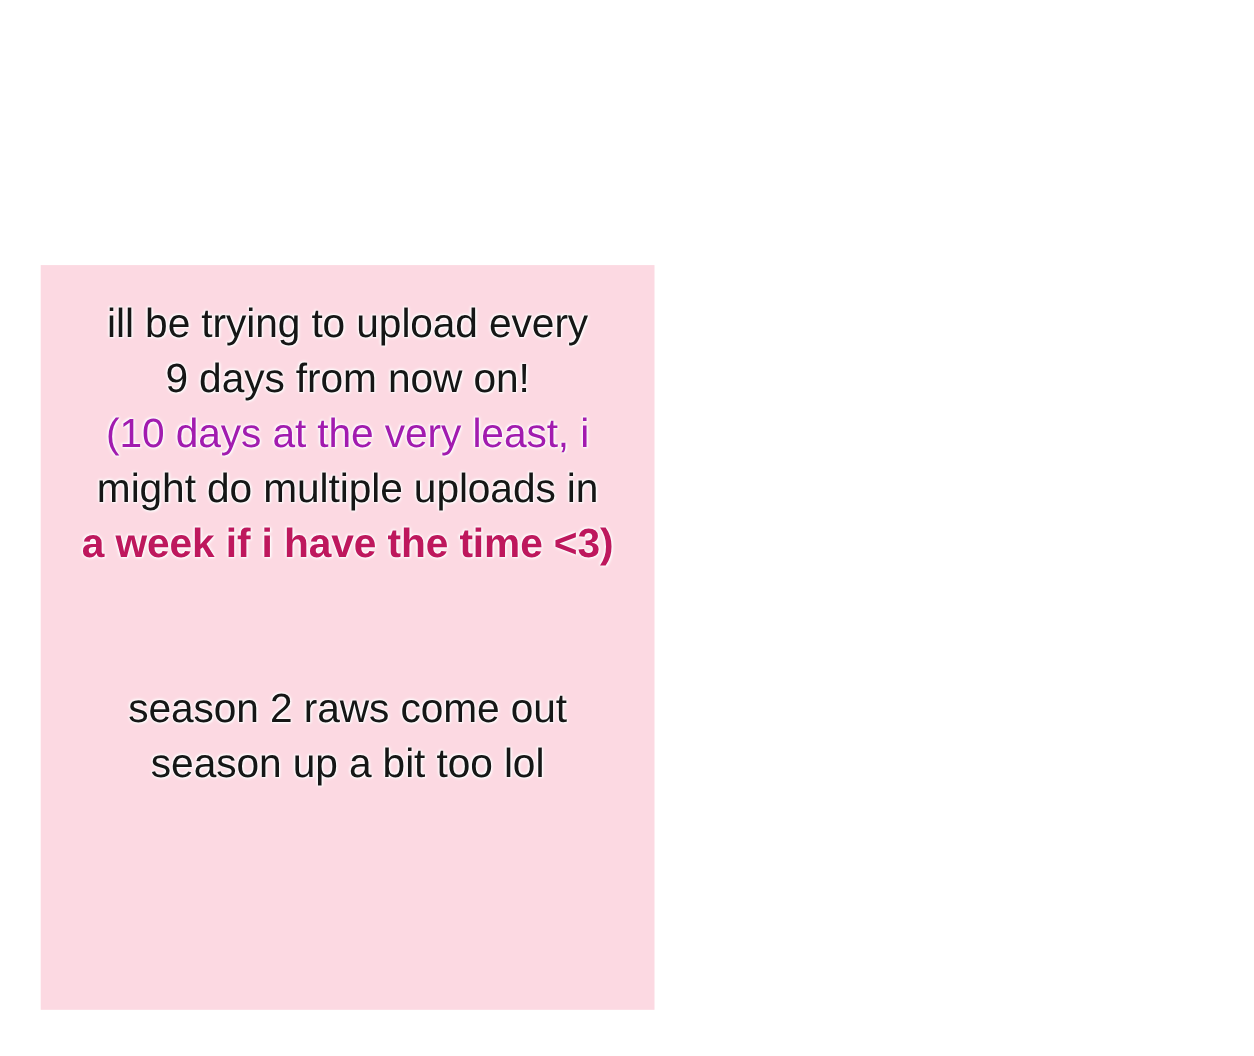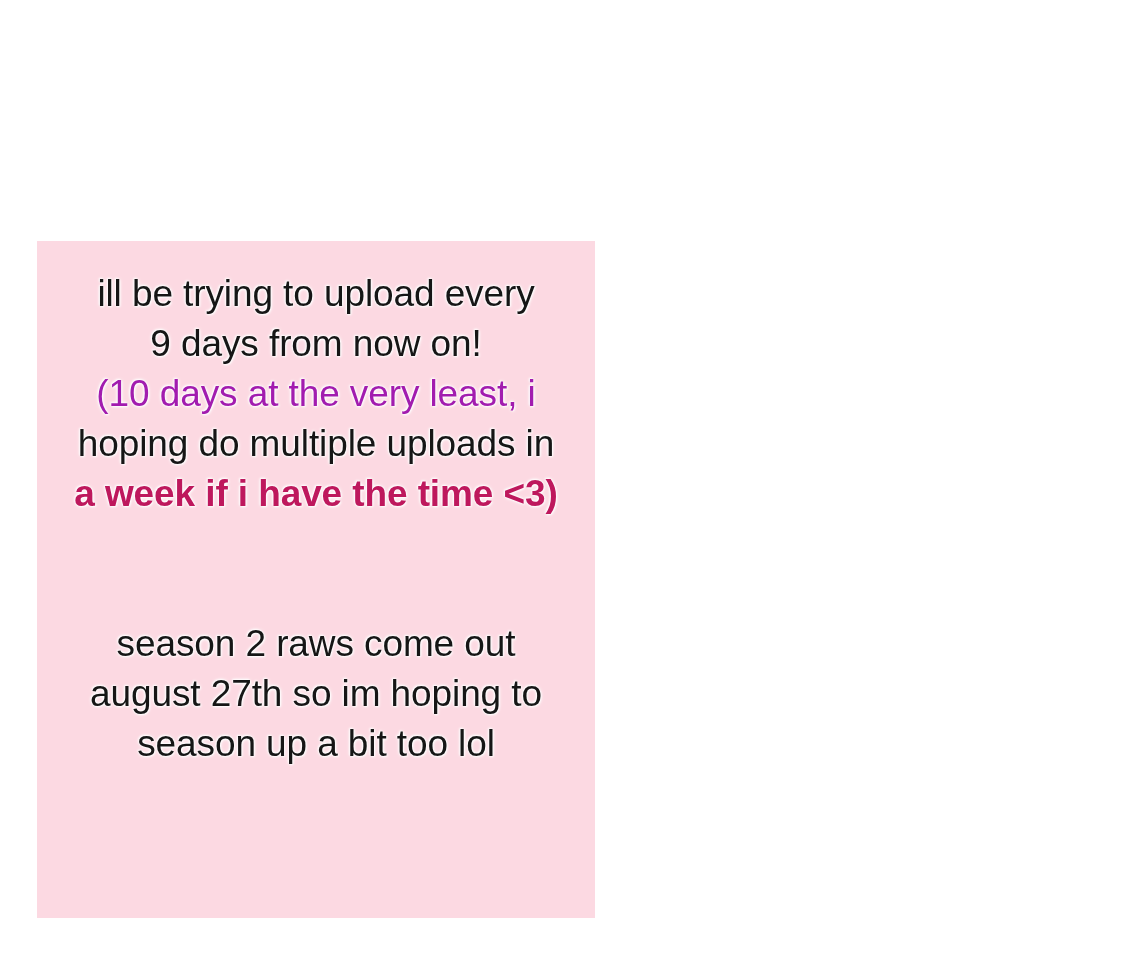--- a/index.html
+++ b/index.html
@@ -82,28 +82,27 @@
 <div id="canvas" style="background: rgb(255, 255, 255); width: 1140px; height: 960px;">
 
   <div id="announcement-panel" style="background: rgb(252, 217, 226); left: 37px; top: 241px; width: 558px; height: 677px;">
 
     <div id="announcement-body">
 
       <div class="note-paragraph">
         <span class="note-line" style="color: rgb(22, 22, 22);">ill be trying to upload every</span>
         <span class="note-line" style="color: rgb(22, 22, 22);">9 days from now on!</span>
         <span class="note-line" style="color: #a21caf;">(10 days at the very least, i</span>
-        <span class="note-line" style="color: rgb(22, 22, 22);">hoping do multiple uploads in</span>
+        <span class="note-line" style="color: rgb(22, 22, 22);">might do multiple uploads in</span>
         <span class="note-line" style="color: #be185d; font-weight: bold;">a week if i have the time &lt;3)</span>
       </div>
 
       <div class="paragraph-gap"></div>
 
       <div class="note-paragraph">
         <span class="note-line" style="color: rgb(22, 22, 22);">season 2 raws come out</span>
-        <span class="note-line" style="color: rgb(22, 22, 22);">august 27th so im hoping to</span>
         <span class="note-line" style="color: rgb(22, 22, 22);">season up a bit too lol</span>
       </div>
 
     </div>
   </div>
 
 </div>
 
 </body></html>

